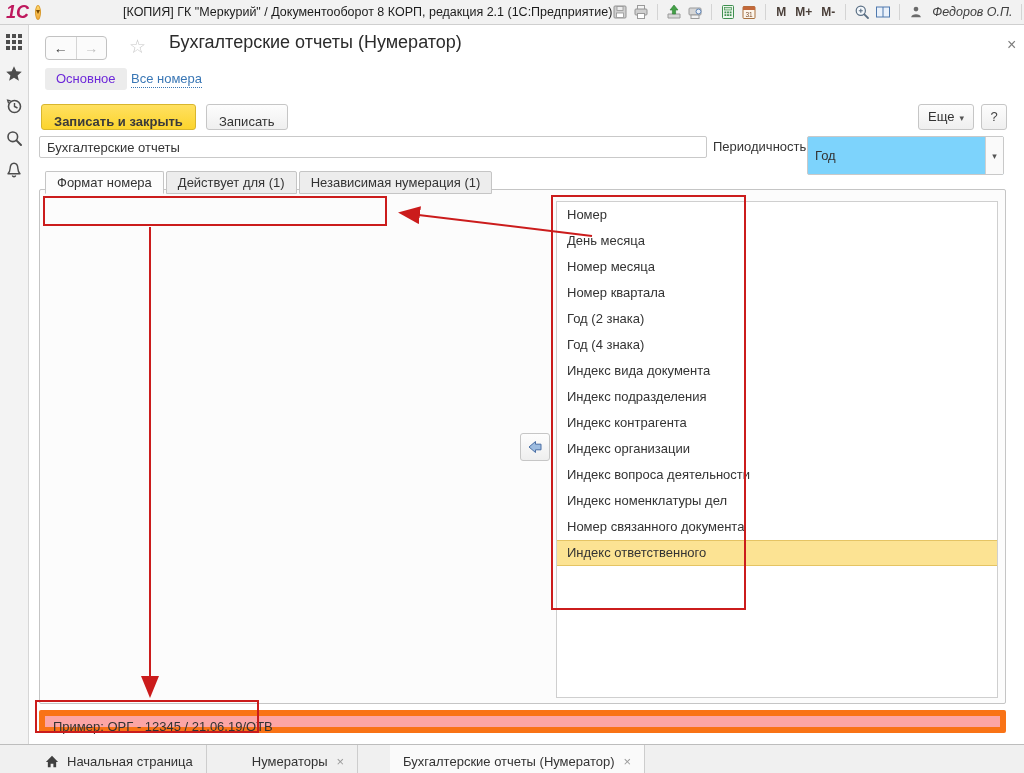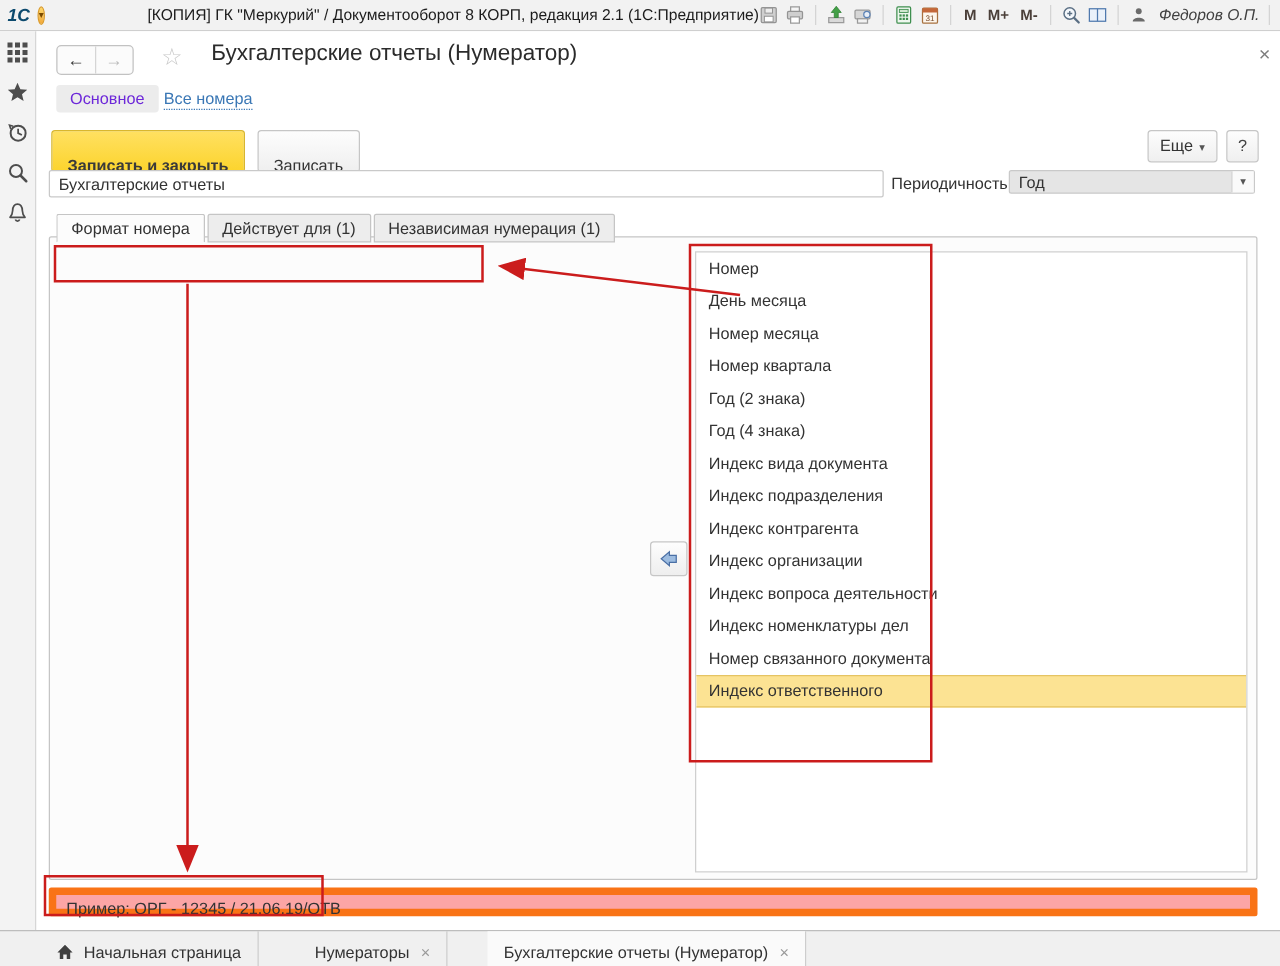--- a/index.html
+++ b/index.html
@@ -10,21 +10,21 @@
     --tab-green:#36a367;
   }
   *{margin:0;padding:0;box-sizing:border-box;}
   html,body{background:#9a9a9a;}
   .page{position:relative;width:1024px;height:773px;background:#fff;overflow:hidden;
         font-family:"Liberation Sans","DejaVu Sans",sans-serif;font-size:13px;color:#333;}
 
   
   .titlebar{position:absolute;left:0;top:0;width:1024px;height:25px;background:#f2f2f2;
             border-bottom:1px solid #cfcfcf;display:flex;align-items:center;padding:0 6px;}
-  .logo-1c{font-weight:bold;font-style:italic;color:#0c4a6e;font-size:14px;margin-right:6px;}
+  .logo-1c{font-weight:bold;font-style:italic;color:#be185d;font-size:18px;margin-right:6px;}
   .menu-circle{width:15px;height:15px;border-radius:50%;background:linear-gradient(#ffd86a,#f2a93b);
                border:1px solid #d99a2b;display:inline-flex;align-items:center;justify-content:center;
                font-size:8px;color:#7a4a00;line-height:1;}
   .tb-title{margin-left:82px;font-size:12.5px;color:#1c1c1c;white-space:nowrap;}
   .tb-right{margin-left:auto;display:flex;align-items:center;gap:5px;}
   .sep{width:1px;height:16px;background:#d4d4d4;margin:0 3px;}
   .ic{display:inline-flex;width:16px;height:16px;align-items:center;justify-content:center;}
   .mem{font-size:12px;font-weight:bold;color:#4a3f39;padding:0 2px;}
   .user-name{color:#404040;font-size:12.5px;margin-left:3px;white-space:nowrap;font-style:italic;}
   .info-circle{width:15px;height:15px;border-radius:50%;background:#f3a63a;border:1px solid #d28a20;
@@ -47,33 +47,33 @@
   .hdr-star{position:absolute;left:100px;top:12px;font-size:19px;color:#c8c8c8;line-height:1;}
   .win-title{position:absolute;left:140px;top:7px;font-size:18px;color:#2b2b2b;white-space:nowrap;}
   .win-close{position:absolute;left:978px;top:12px;font-size:16px;color:#7d7d7d;line-height:1;}
 
   .chip-main{position:absolute;left:16px;top:43px;height:22px;line-height:22px;background:#ececec;
              border-radius:3px;padding:0 11px;color:#6d28d9;}
   .link-all{position:absolute;left:102px;top:46px;color:var(--link-blue);
             border-bottom:1px dotted var(--link-blue);line-height:16px;}
 
   .btn{position:absolute;height:26px;line-height:24px;border:1px solid #c6c6c6;border-radius:3px;
-       background:linear-gradient(#fdfdfd,#efefef);padding:16px 12px;color:#333;text-align:center;}
+       background:linear-gradient(#fdfdfd,#efefef);padding:5px 12px;color:#333;text-align:center;}
   .btn-primary{left:12px;top:79px;background:linear-gradient(#ffe061,var(--accent-yellow));
                border-color:#d8b62e;font-weight:bold;color:#3a3a3a;}
   .btn-save{left:177px;top:79px;}
   .btn-more{left:889px;top:79px;padding:0 9px;}
   .btn-more .dd{font-size:9px;color:#555;margin-left:5px;}
   .btn-help{left:952px;top:79px;width:26px;padding:0;color:#444;}
 
   .name-input{position:absolute;left:10px;top:111px;width:668px;height:22px;border:1px solid #c9c9c9;
               border-radius:2px;padding:0 7px;font-family:inherit;font-size:13px;color:#333;background:#fff;}
   .period-label{position:absolute;left:684px;top:114px;color:#333;}
-  .select{position:absolute;left:778px;top:111px;width:197px;height:19px;border:1px solid #c9c9c9;
-          border-radius:2px;background:#e5e5e5;display:flex;align-items:center;}
+  .select{position:absolute;left:778px;top:111px;width:197px;height:39px;border:1px solid #c9c9c9;
+          border-radius:2px;background:#7dd3fc;display:flex;align-items:center;}
   .select .val{flex:1;padding:0 7px;}
   .select .ddbtn{width:18px;height:100%;border-left:1px solid #d0d0d0;display:flex;align-items:center;
                  justify-content:center;font-size:9px;color:#555;background:#fafafa;}
 
   .tabs{position:absolute;left:16px;top:146px;display:flex;gap:2px;z-index:2;}
   .tab{height:23px;line-height:21px;padding:0 11px;border:1px solid #c5c5c5;background:#ededed;
        border-radius:2px 2px 0 0;color:#333;}
   .tab.active{background:#fcfcfc;border-bottom:1px solid #fcfcfc;font-weight:normal;}
 
   .group{position:absolute;left:10px;top:164px;width:967px;height:515px;border:1px solid #c5c5c5;

